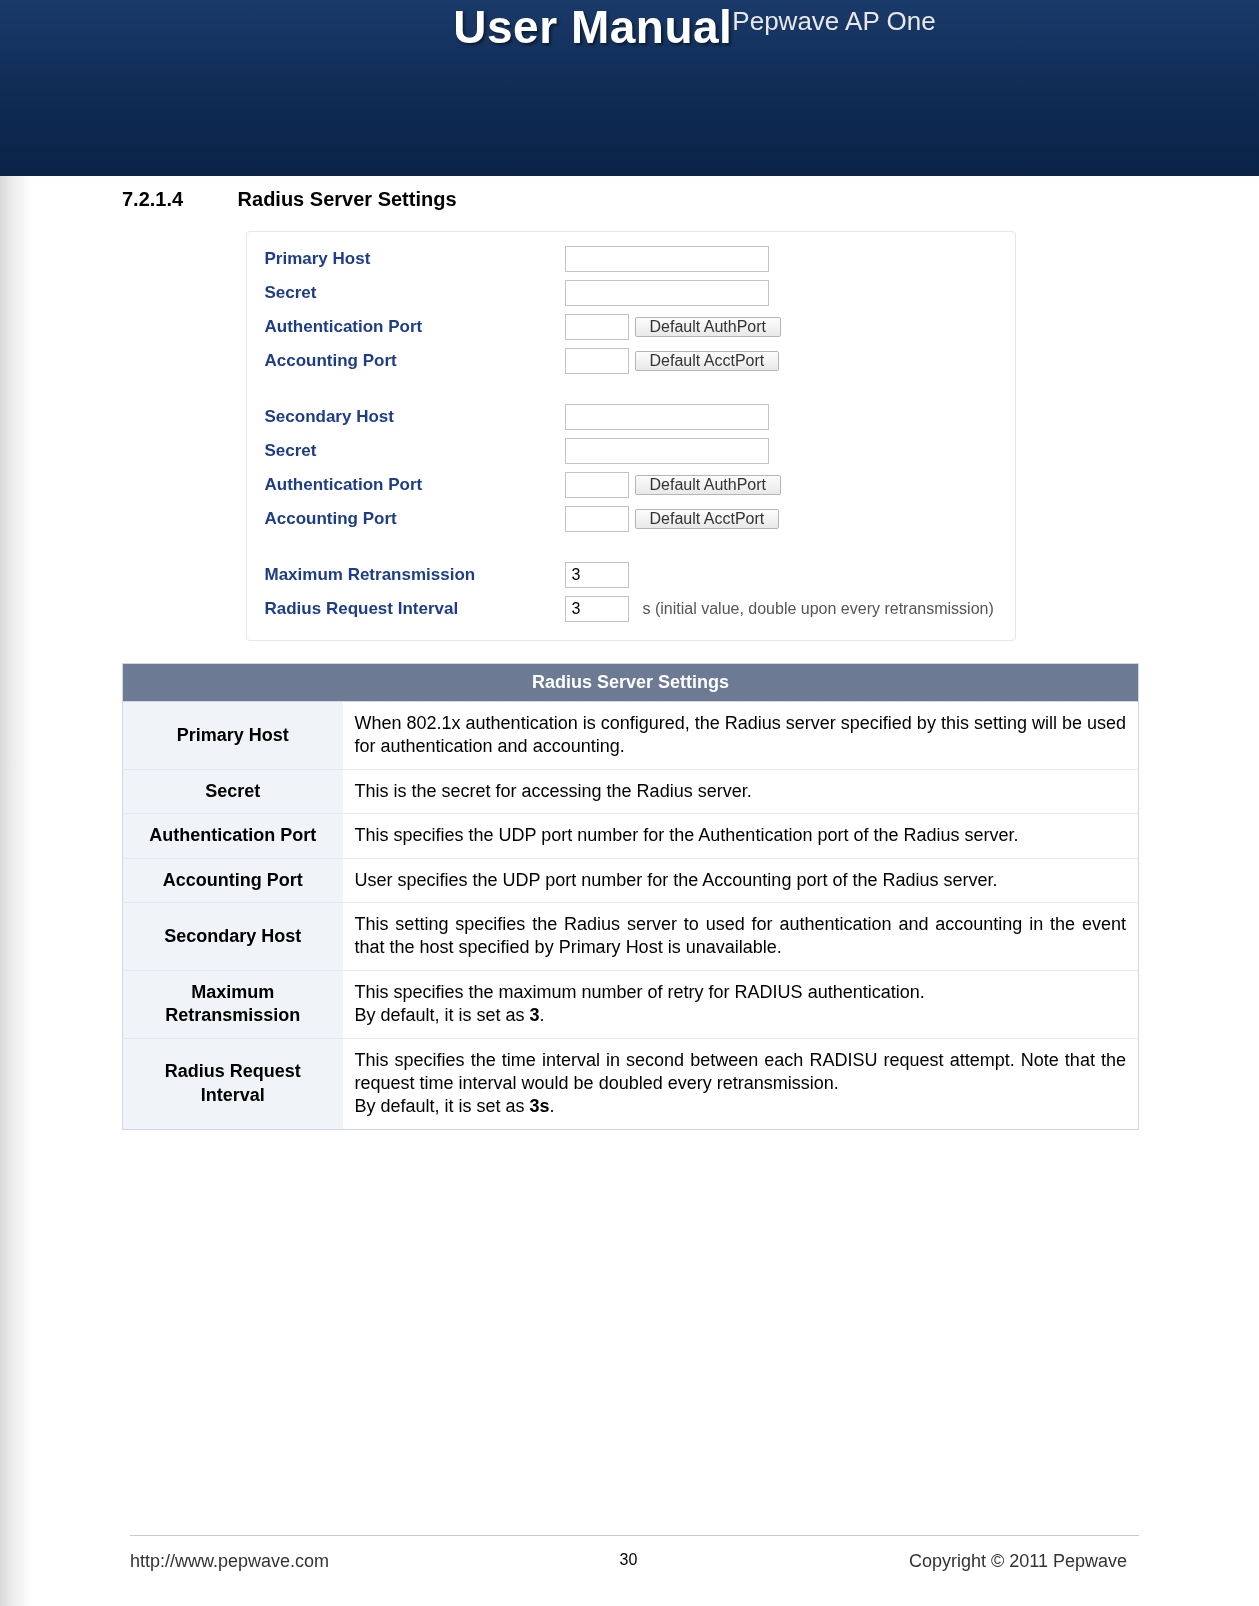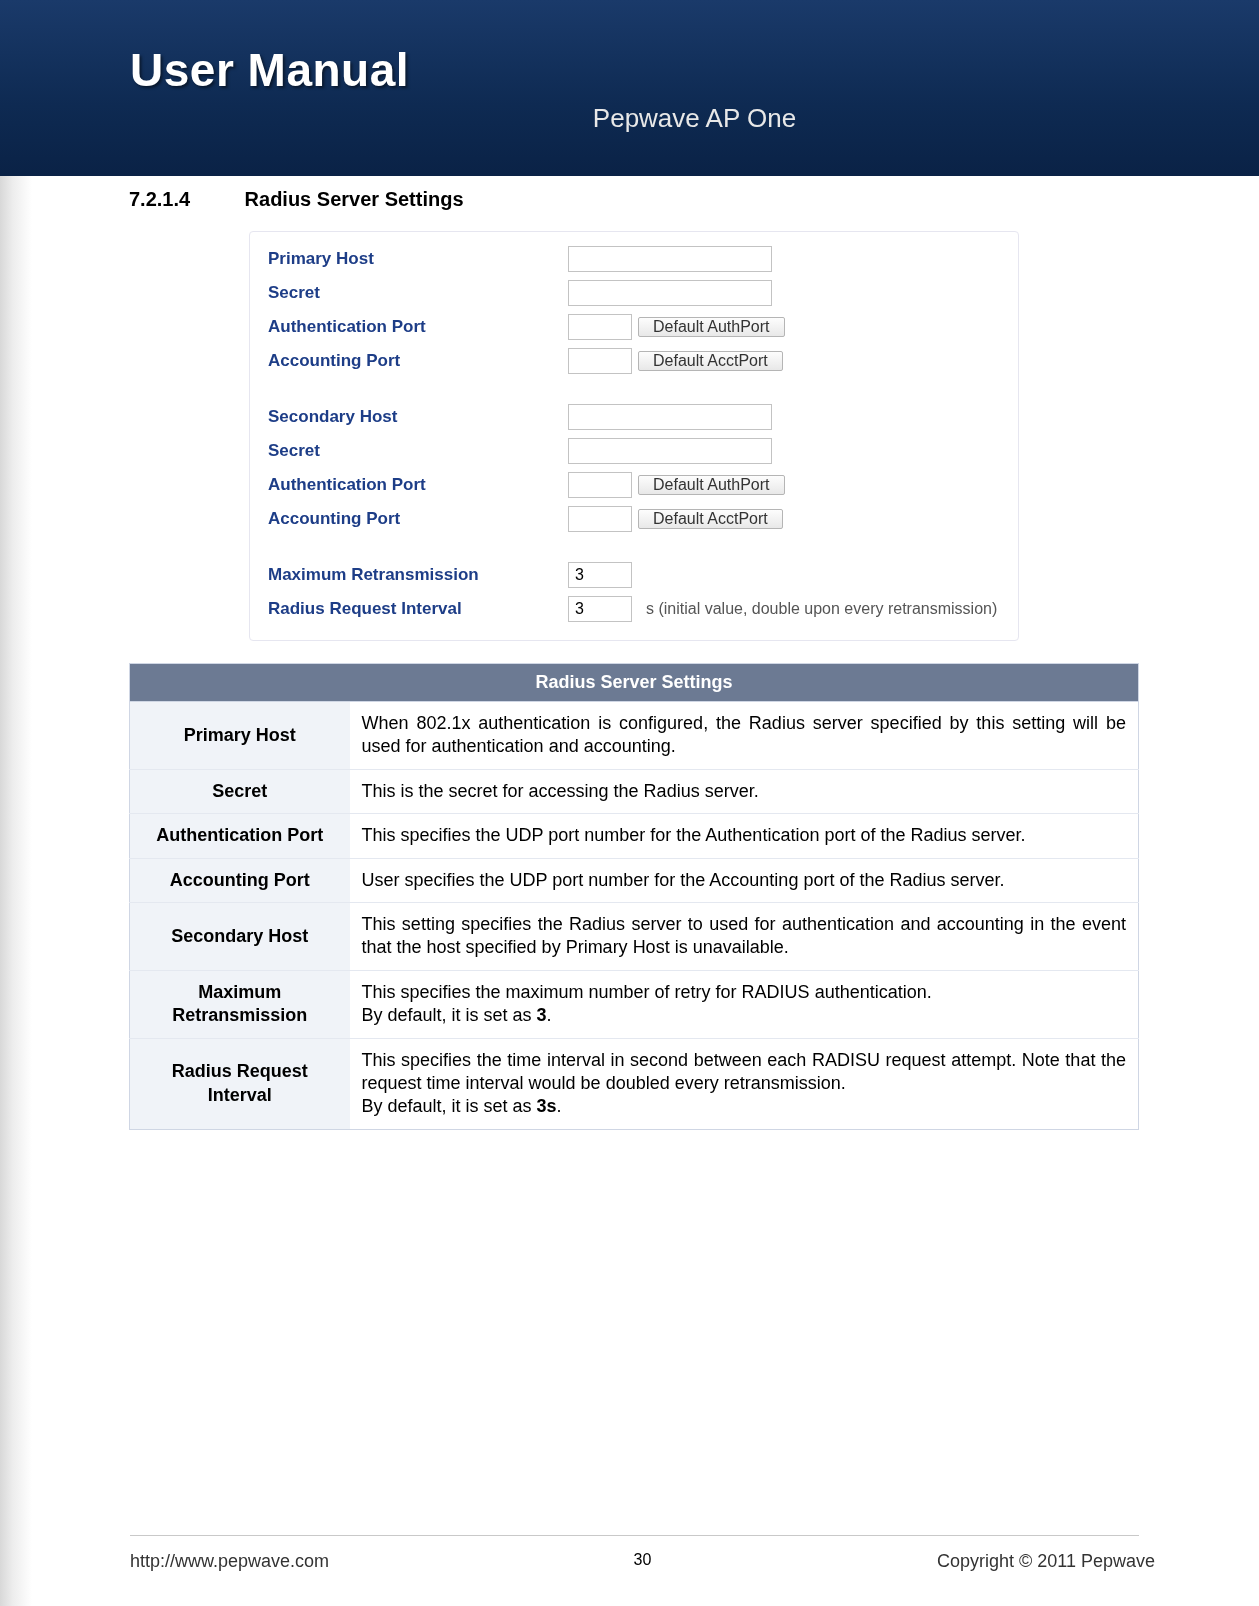--- a/index.html
+++ b/index.html
@@ -11,21 +11,21 @@
     position: relative;
     color: #000;
   }
   .header-band {
     position: absolute;
     top: 0; left: 0; right: 0;
     height: 176px;
     background: linear-gradient(#1a3a6a 0%, #0e2a52 60%, #0a2246 100%);
     padding-left: 130px;
     display: flex;
-    flex-direction: column;
+    flex-direction: row;
     justify-content: center;
   }
   .header-title {
     color: #fff;
     font-size: 46px;
     font-weight: bold;
     letter-spacing: 0.5px;
     text-shadow: 2px 2px 3px rgba(0,0,0,0.5);
   }
   .header-sub {
@@ -36,21 +36,21 @@
   }
   .left-curve {
     position: absolute;
     top: 0; left: 0;
     width: 32px; height: 100%;
     background: linear-gradient(90deg, #d8d8d8 0%, #ededed 40%, rgba(255,255,255,0) 100%);
   }
   .content {
     position: absolute;
     top: 188px;
-    left: 129px;
+    left: 122px;
     right: 120px;
   }
   .section-num {
     font-family: Arial, sans-serif;
     font-weight: bold;
     font-size: 20px;
     margin-bottom: 20px;
   }
   .section-num .num { display: inline-block; width: 110px; }
 
@@ -134,21 +134,21 @@
     background: #f0f3f8;
   }
   .desc-table td.value { text-align: justify; }
   .desc-table td.value p+p{ margin-top:0; }
   .desc-table b{ font-weight:bold; }
 
   .footer {
     position: absolute;
     bottom: 34px;
     left: 130px;
-    right: 104px;
+    right: 132px;
     display: flex;
     justify-content: center;
     font-size: 18px;
     color: #333;
   }
   .footer .pg { flex:1; text-align:center; font-size:16px; color:#000; }
   .footer .lft, .footer .rgt { flex:1; }
   .footer .rgt { text-align:right; }
   .footer-line {
     position:absolute;

